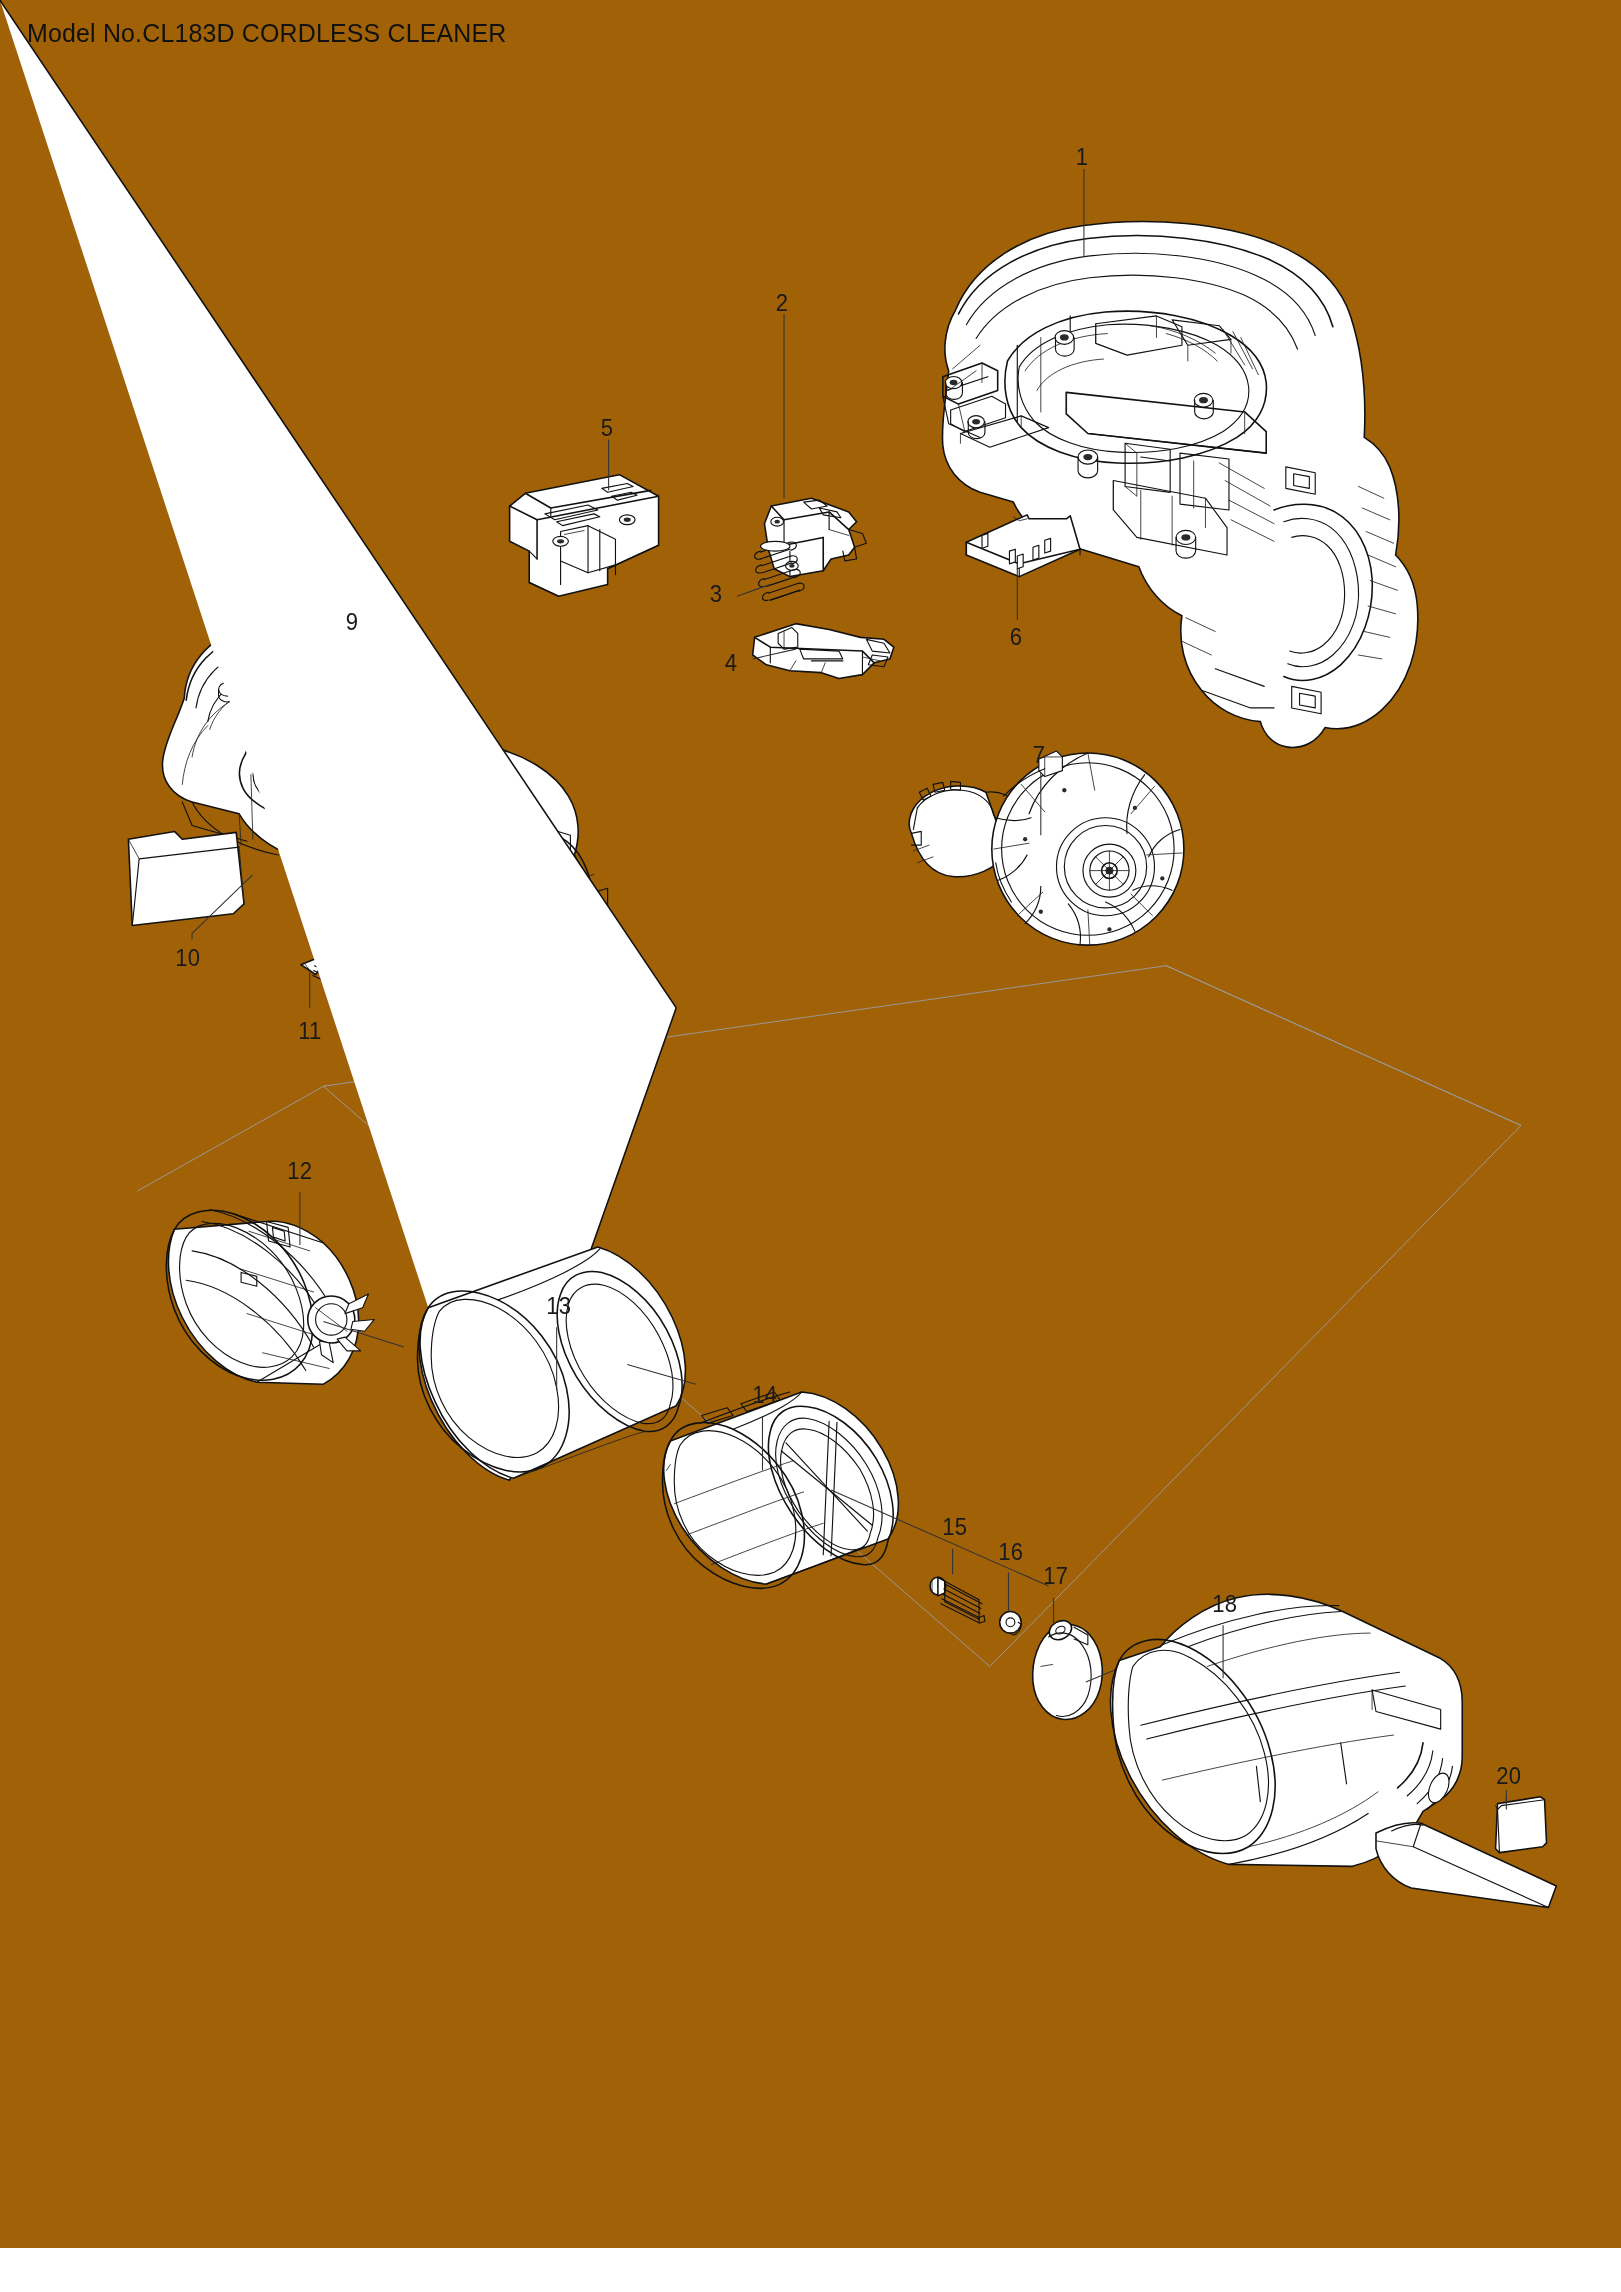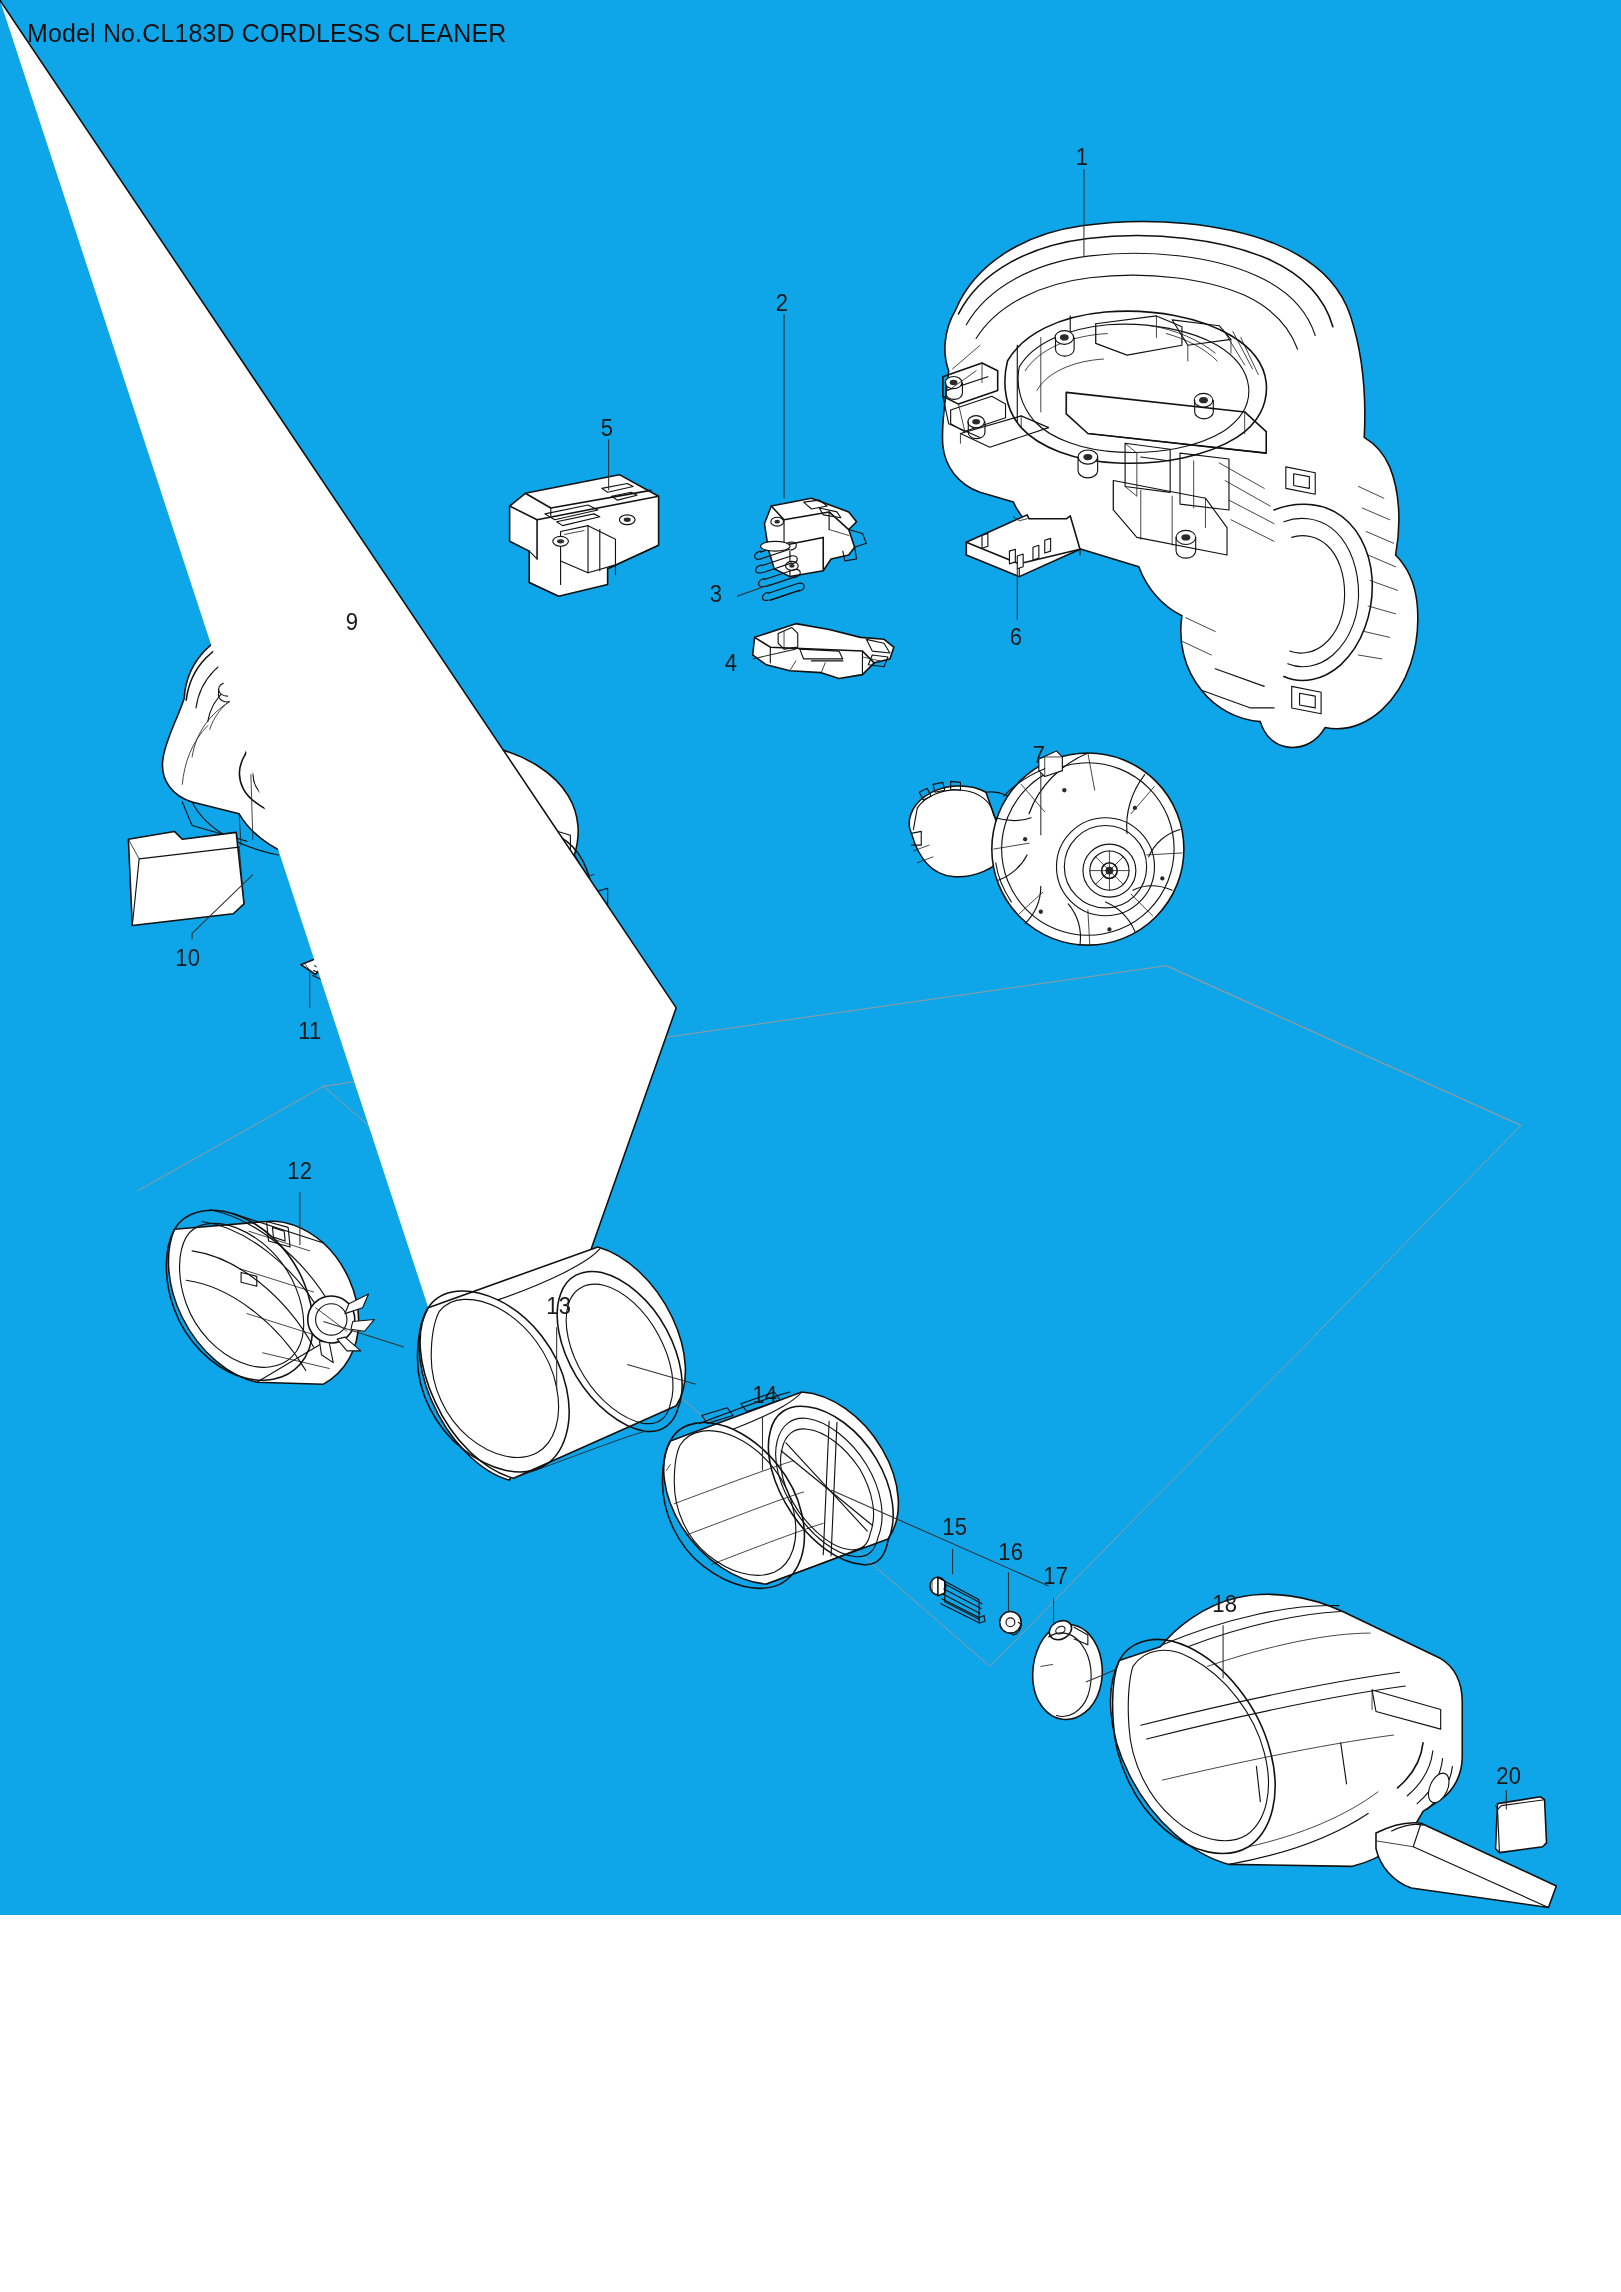--- a/index.html
+++ b/index.html
@@ -2,21 +2,21 @@
 <html><head>
 <meta charset="utf-8">
 <title>Exploded Parts Diagram</title>
 <style>
   html,body{margin:0;padding:0;background:#ffffff;}
   body{
     width:1621px;height:2293px;
     font-family:"Liberation Sans","DejaVu Sans",sans-serif;
     color:#000;overflow:hidden;position:relative;
   }
-  #sheet{position:relative;width:1621px;height:1915px;background:#0ea5e9;}
+  #sheet{position:relative;width:1621px;height:2248px;background:#a16207;}
   #title{
     position:absolute;left:27.4px;top:17.6px;
     font-size:26.5px;letter-spacing:0.2px;
     font-family:"Liberation Sans","DejaVu Sans",sans-serif;
     color:#111;white-space:nowrap;
     transform:scaleX(.94);transform-origin:left top;
   }
   #canvas{position:absolute;left:0;top:0;width:1621px;height:2293px;}
   .callout{
     position:absolute;font-size:24.5px;color:#1a1a1a;

